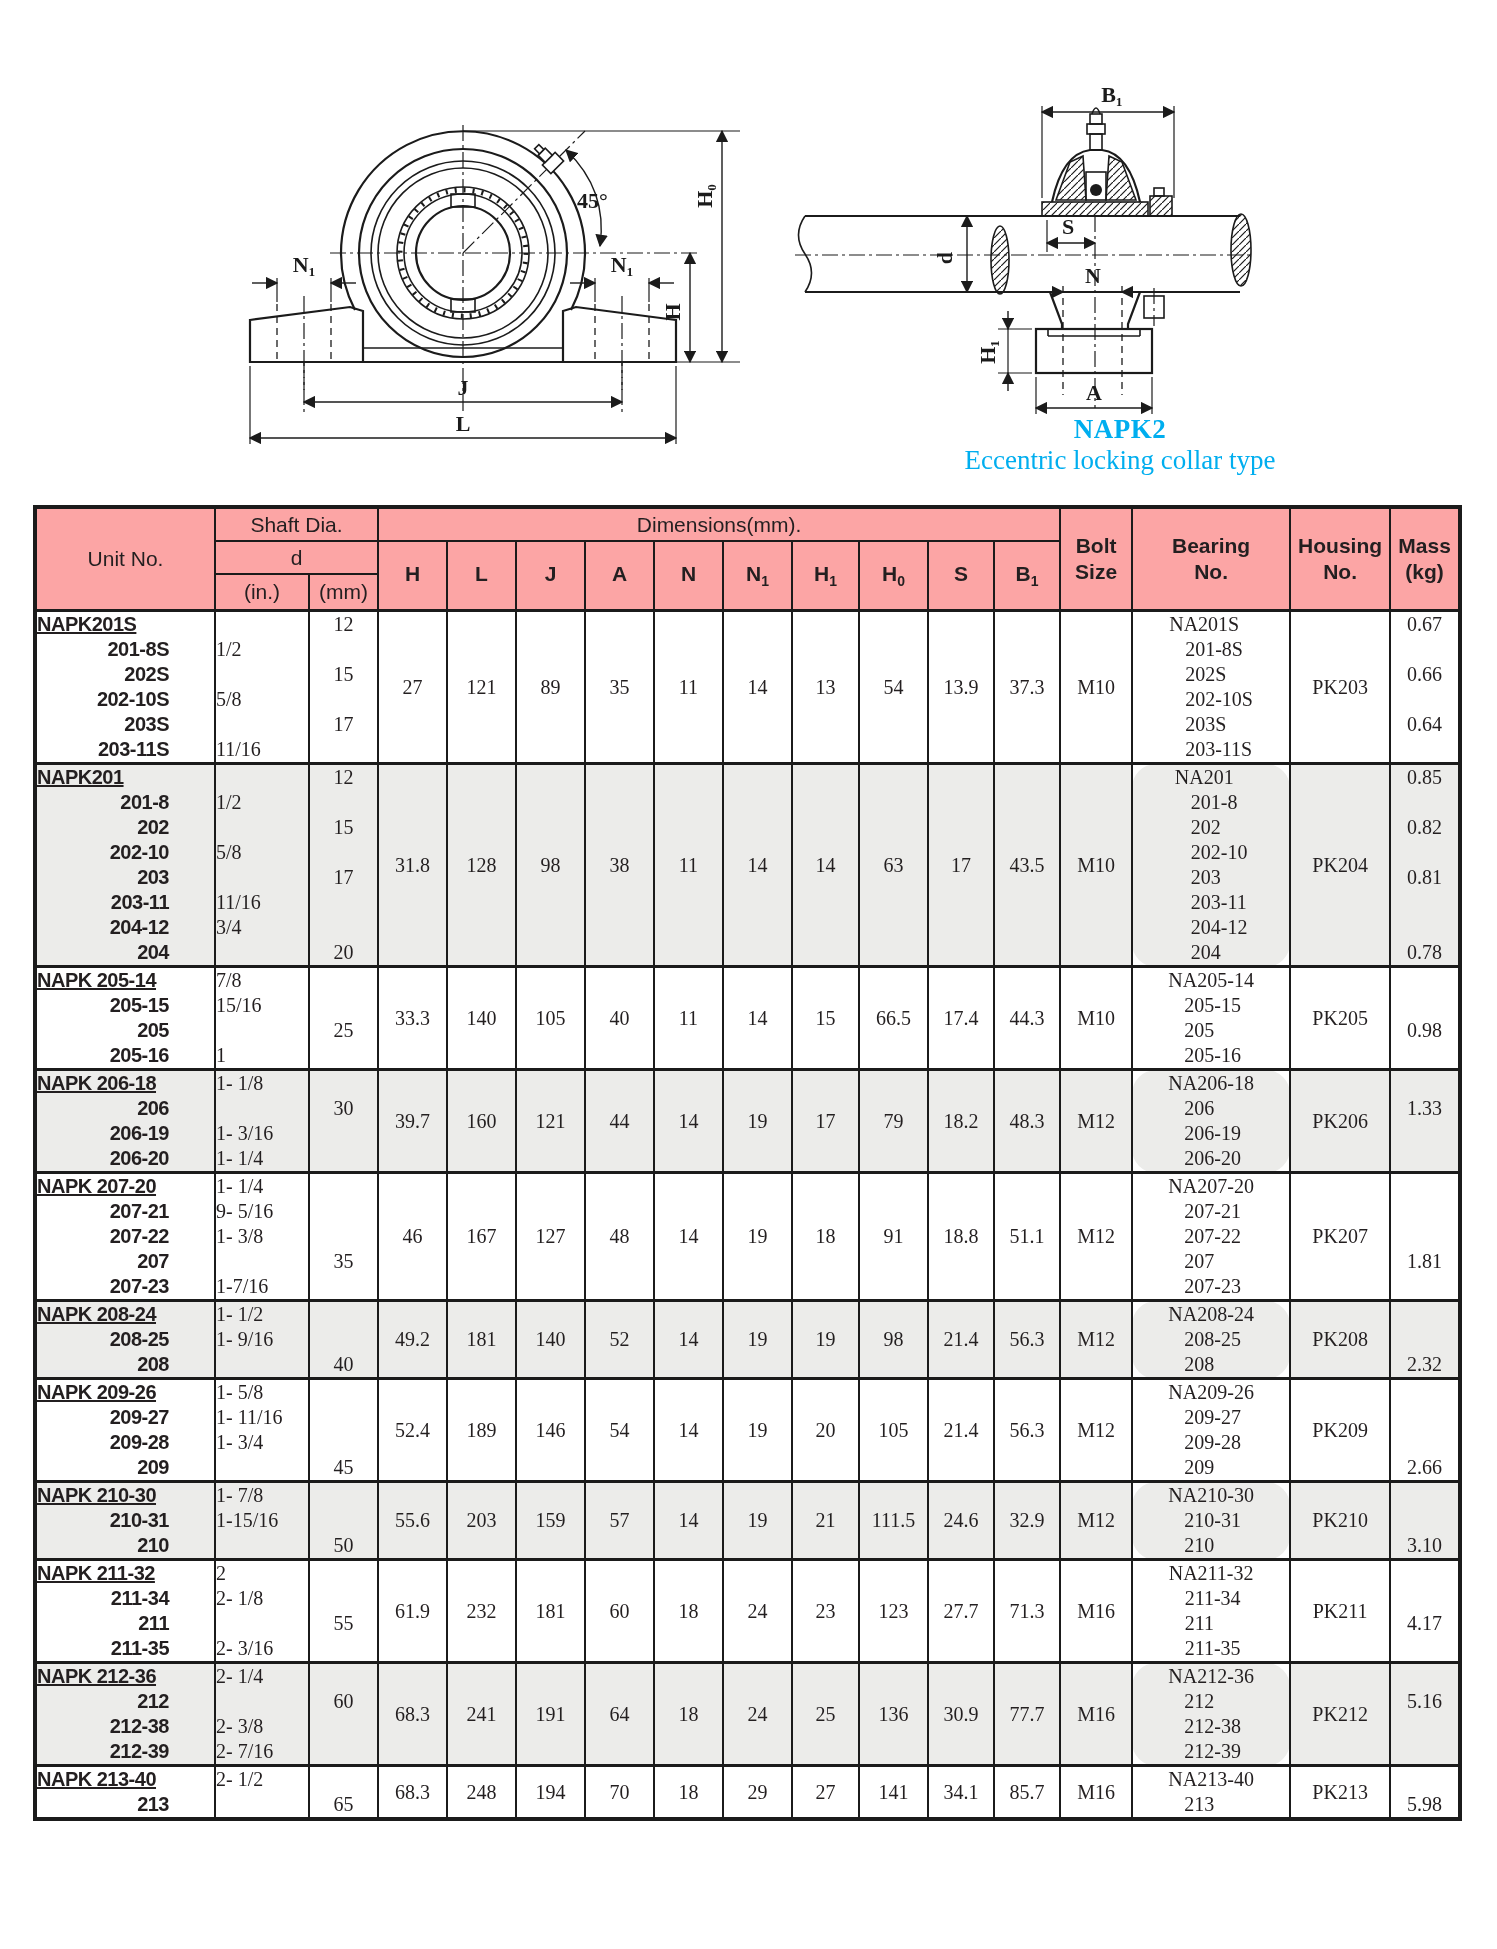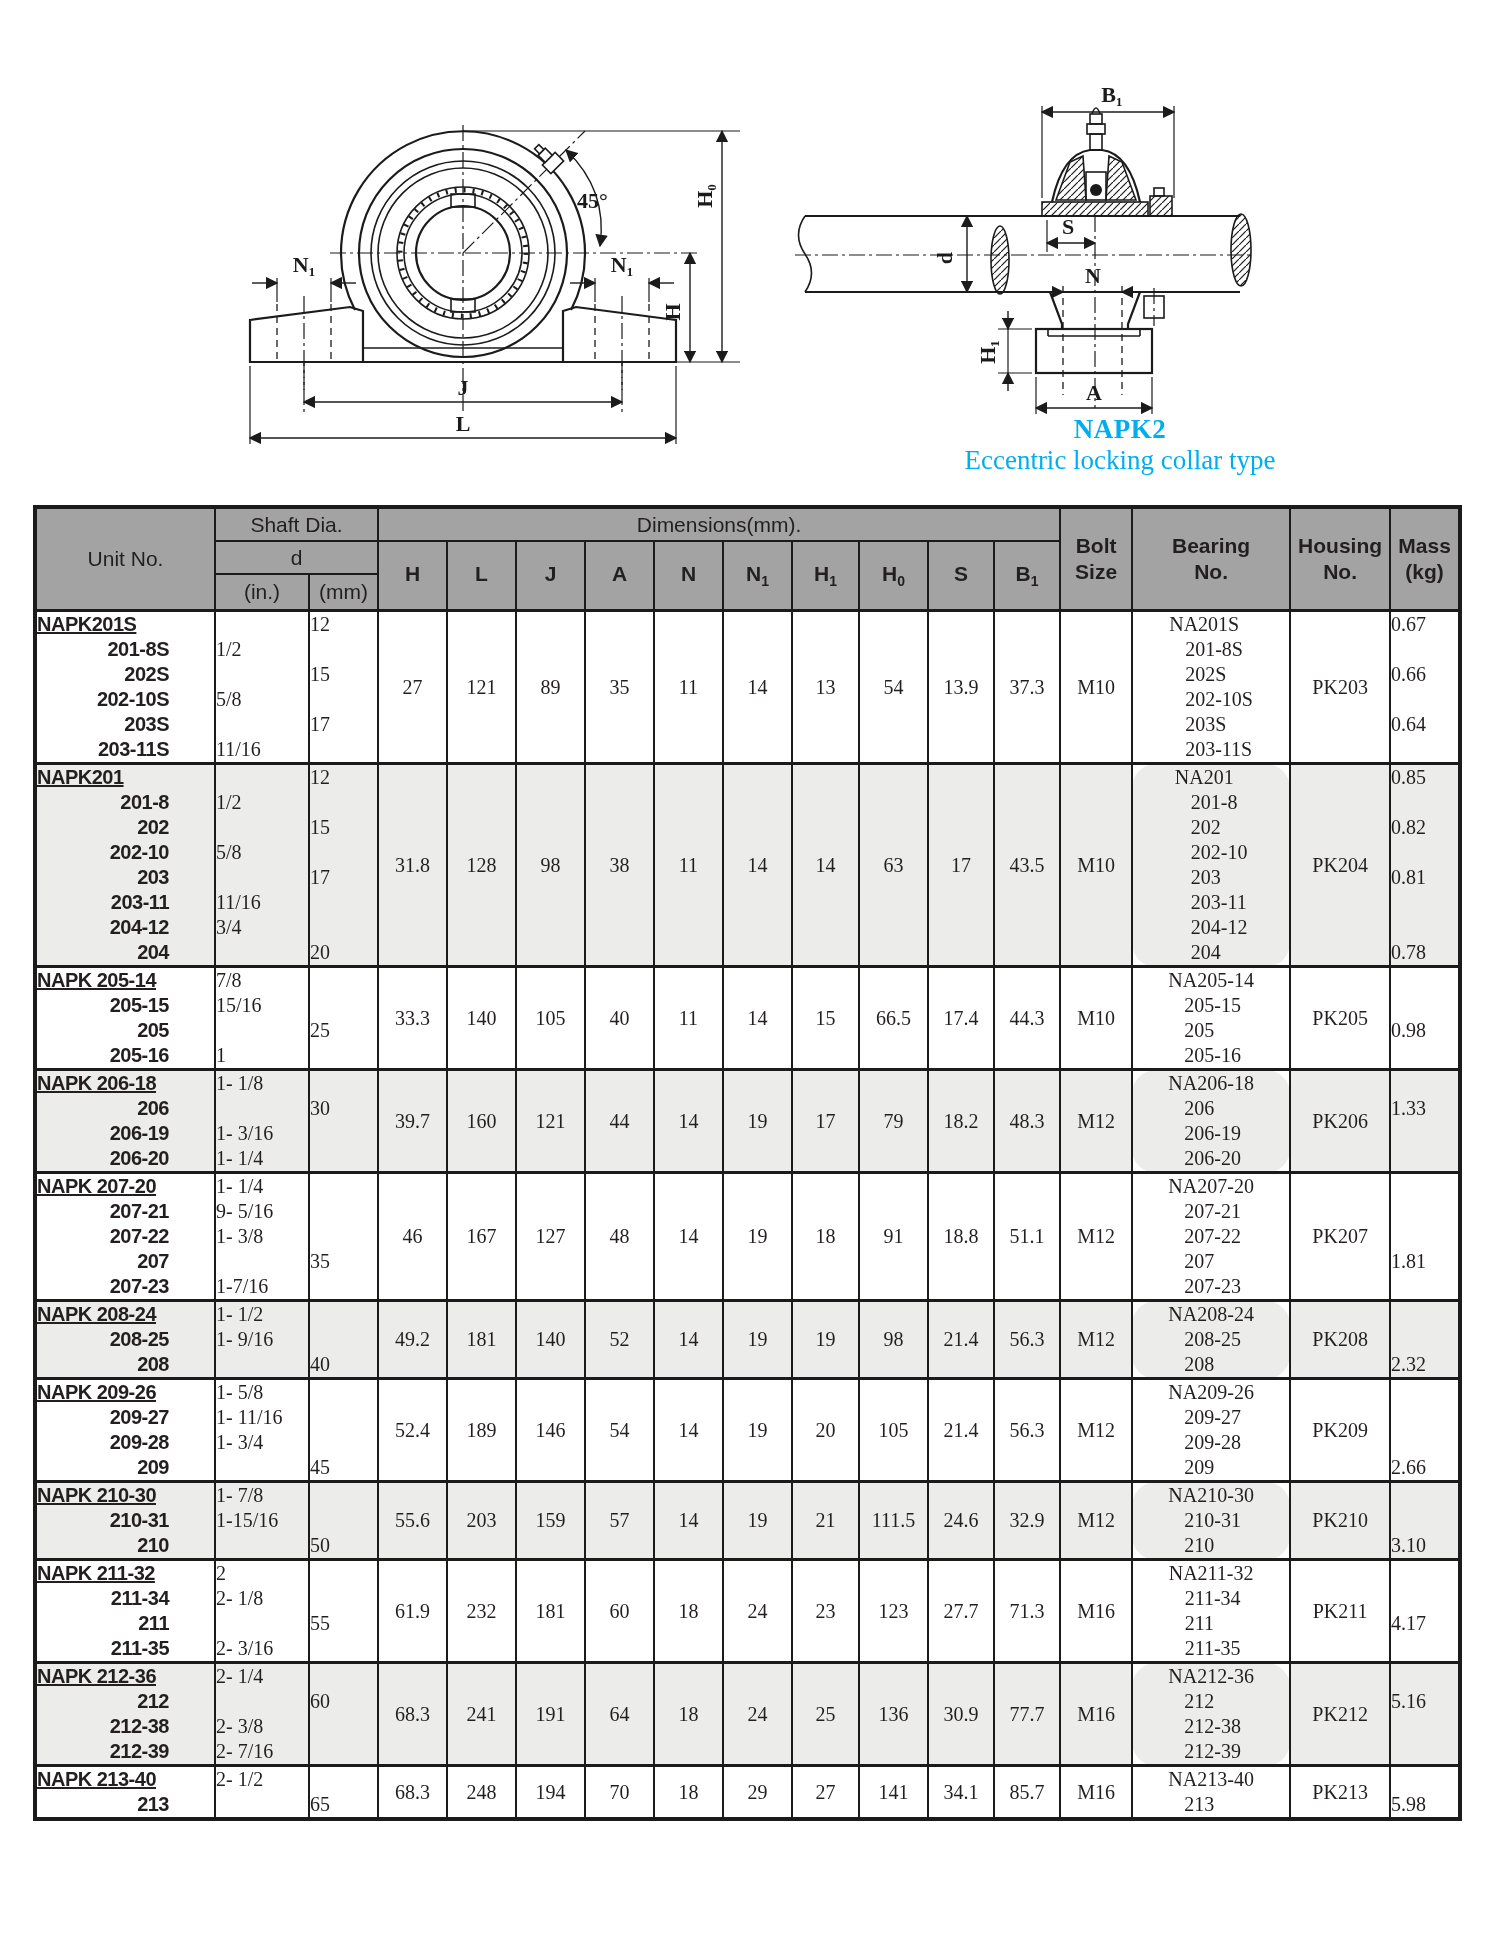--- a/index.html
+++ b/index.html
@@ -22,41 +22,41 @@
   
   .caption{position:absolute;left:920px;top:414px;width:400px;text-align:center;
            color:#00aeef;font-family:"Liberation Serif",serif;}
   .caption .l1{font-size:27px;font-weight:bold;letter-spacing:.5px;}
   .caption .l2{font-size:27px;}
 
   
   table.spec{border-collapse:collapse;table-layout:fixed;width:1427px;
              margin:505px 0 0 33px;border:4px solid #1b1b1b;background:#fff;}
   table.spec th,table.spec td{border:2px solid #1b1b1b;padding:0;}
-  thead th{background:#a3a3a3;font-weight:normal;font-size:21px;text-align:center;vertical-align:middle;}
+  thead th{background:#fca5a5;font-weight:normal;font-size:21px;text-align:center;vertical-align:middle;}
   thead tr.h1 th{height:31px;}
   thead tr.h2 th{height:31px;}
   thead tr.h3 th{height:34px;}
   thead{border-bottom:3px solid #1b1b1b;}
   th.bold, .dimletter{font-weight:bold;}
   .dimletter sub{font-size:14px;}
   .two-line div{line-height:26px;font-weight:bold;}
   tbody tr{border-top:3px solid #1b1b1b;}
   tbody tr.alt td{background:#ececea;}
   td{font-family:"Liberation Serif",serif;font-size:20px;vertical-align:middle;}
   .c-num{text-align:center;}
   .c-unit{font-family:"Liberation Sans",sans-serif;font-weight:bold;font-size:20px;
           letter-spacing:-0.5px;vertical-align:top;padding:4px 4px 4px 12px;}
   .unit-block{display:inline-block;min-width:132px;}
   .unit-block div{line-height:25px;white-space:nowrap;}
   .unit-block .first{text-align:left;text-decoration:underline;}
   .unit-block .sub{text-align:right;}
   .c-in{vertical-align:top;padding:4px 2px 4px 10px;}
   .c-in div{line-height:25px;white-space:nowrap;}
-  .c-mm,.c-mass{vertical-align:top;padding:4px 0;margin-left:29px;}
+  .c-mm,.c-mass{vertical-align:top;padding:4px 0;text-align:center;margin-left:29px;}
   .c-mm div,.c-mass div{line-height:25px;}
   .c-bearing{text-align:center;vertical-align:top;padding:4px 0;border-radius:24px;}
   .bearing-block{display:inline-block;text-align:left;}
   .bearing-block div{line-height:25px;white-space:nowrap;}
   .bearing-block .sub{padding-left:16px;}
 </style>
 </head>
 <body>
 <div class="page">
 

